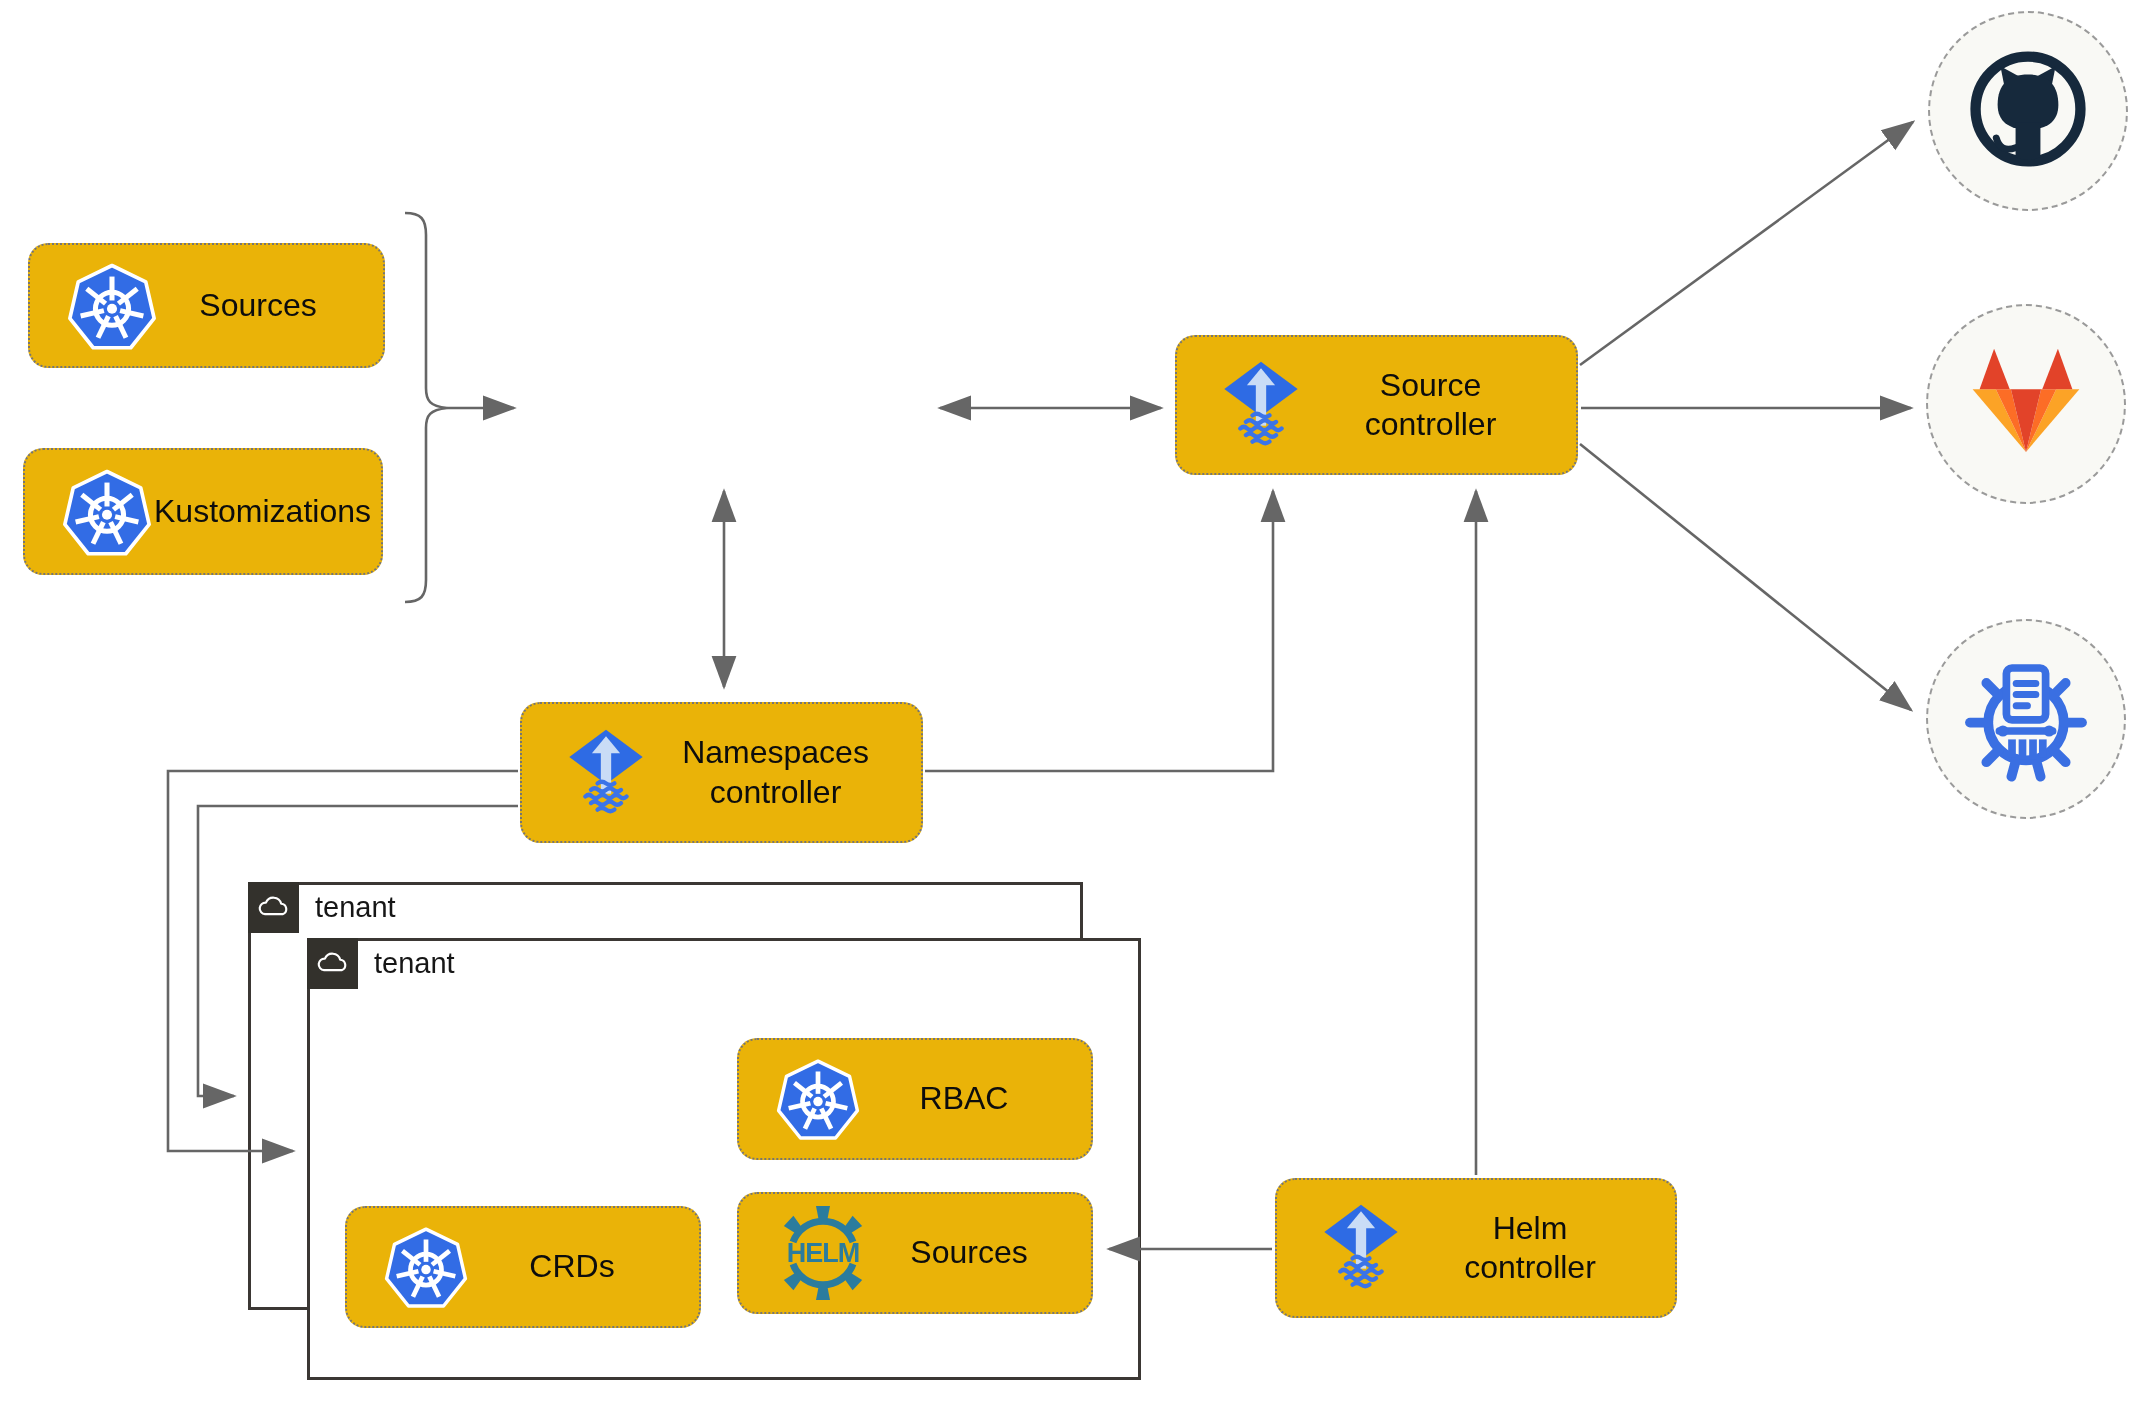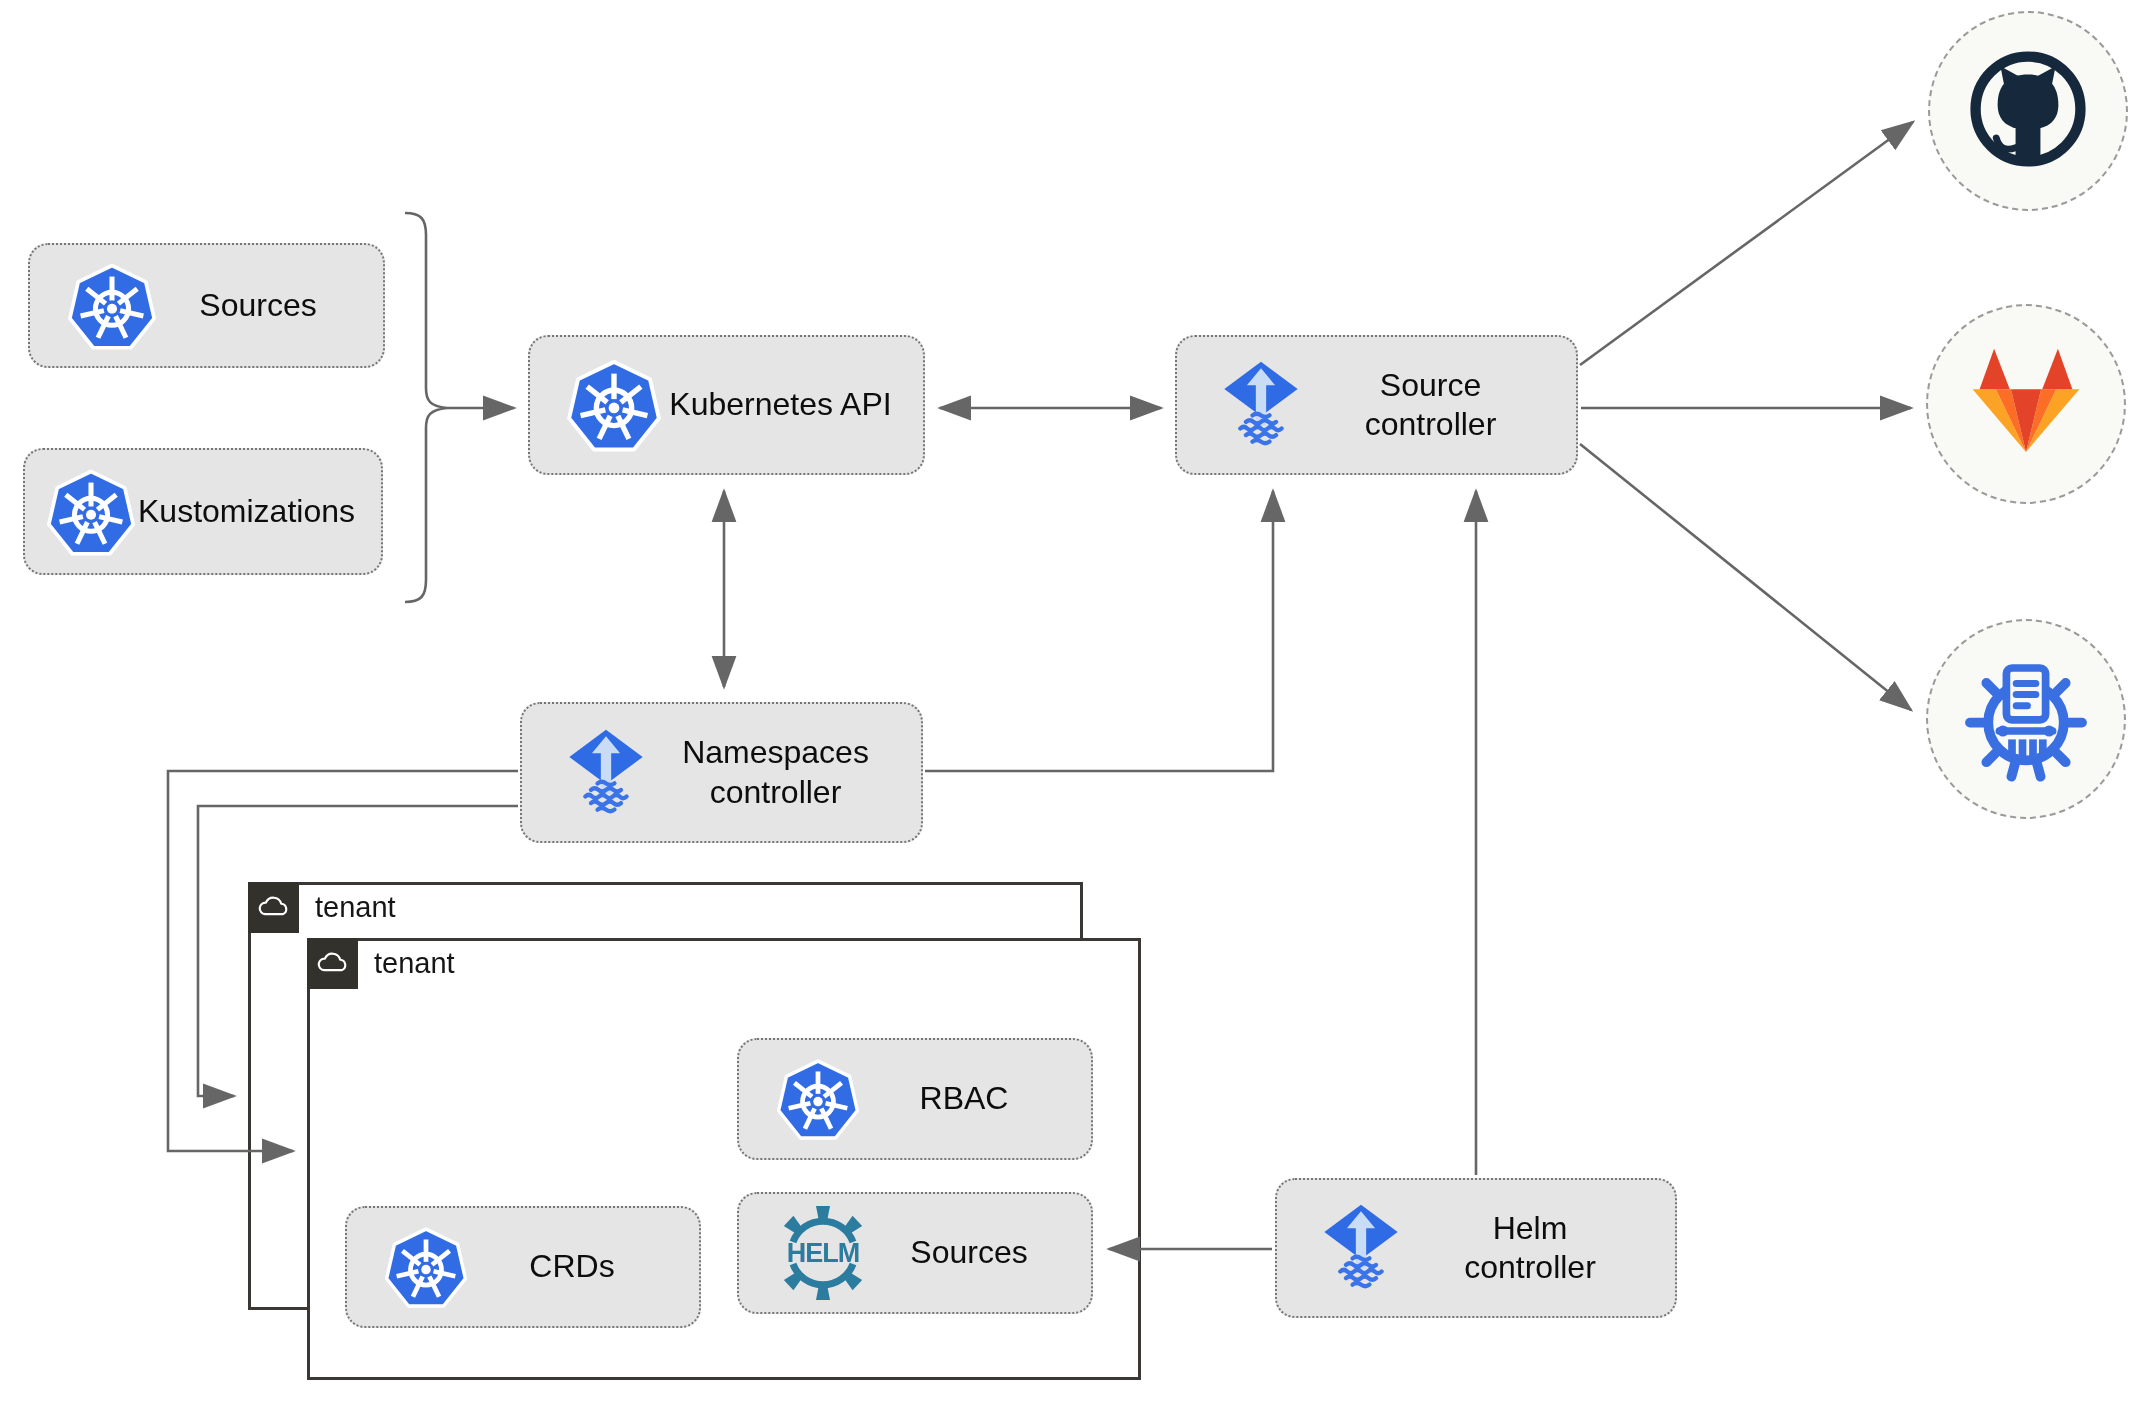--- a/index.html
+++ b/index.html
@@ -1,22 +1,22 @@
 <!DOCTYPE html>
 <html><head>
 <meta charset="utf-8">
 <style>
   html,body{margin:0;padding:0;background:#ffffff;}
   .canvas{position:relative;width:2144px;height:1407px;background:#ffffff;
           font-family:"Liberation Sans",sans-serif;overflow:hidden;}
 
   
-  .node{position:absolute;display:flex;align-items:center;background:#e5e5e5;
+  .node{position:absolute;display:flex;align-items:center;background:#eab308;
         border:2.5px dotted #757575;border-radius:20px;box-sizing:border-box;
-        padding-left:34px;justify-content:flex-end;}
+        padding-left:34px;}
   .node .icon{flex:0 0 auto;display:flex;align-items:center;justify-content:center;}
   .node .label{flex:1 1 auto;text-align:center;font-size:32px;color:#0d0d0d;
         line-height:1.22;white-space:pre-line;padding-right:26px;}
 
   
   .tenant{position:absolute;background:#ffffff;border:3px solid #3b3734;box-sizing:border-box;}
   .tenant-tab{position:absolute;left:-3px;top:-3px;width:51px;height:51px;background:#33312c;
         display:flex;align-items:center;justify-content:center;}
   .tenant-label{position:absolute;left:64px;top:-3px;height:51px;display:flex;align-items:center;
         font-size:29px;color:#161616;}
@@ -81,28 +81,20 @@
 
   <div class="node" style="left:23px;top:448px;width:360px;height:127px">
     <span class="icon" style="width:95px">
       <svg width="92" height="96" viewBox="0 0 100 100">
           <use href="#sym-k8s"></use>
         </svg>
       </span>
     <span class="label">Kustomizations</span>
   </div>
 
-  <div class="node" style="left:528px;top:335px;width:397px;height:140px">
-    <span class="icon" style="width:100px">
-      <svg width="98" height="102" viewBox="0 0 100 100">
-          <use href="#sym-k8s"></use>
-        </svg>
-      </span>
-    <span class="label">Kubernetes API</span>
-  </div>
 
   <div class="node" style="left:1175px;top:335px;width:403px;height:140px">
     <span class="icon" style="width:100px">
       <svg width="94" height="110" viewBox="0 0 100 100">
           <use href="#sym-flux"></use>
         </svg>
       </span>
     <span class="label">Source
 controller</span>
   </div>

